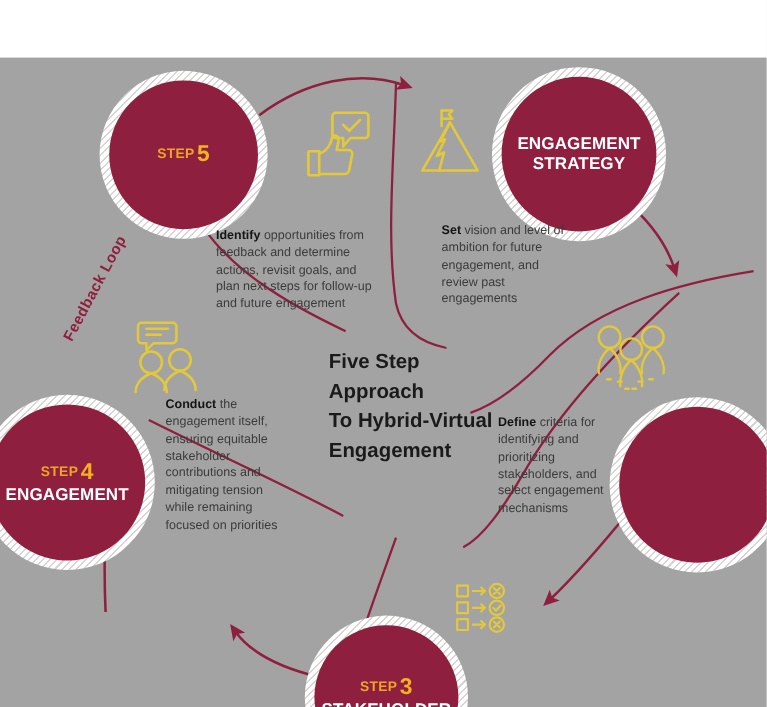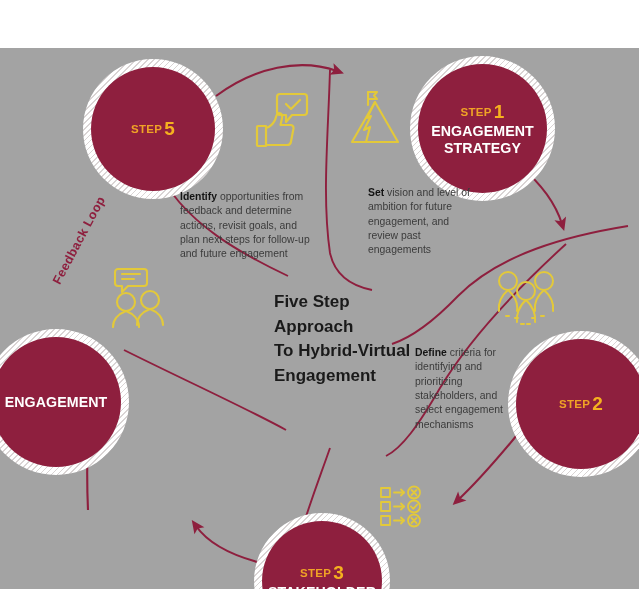--- a/index.html
+++ b/index.html
@@ -164,56 +164,53 @@
           <span>STEP</span><span class="num">5</span>
         </div>
       </div>
     </div>
   </div>
 
   <div class="step-node" style="left:410px; top:8px; width:145px; height:145px;">
     <div class="step-ring" style="left:0; top:0; width:145px; height:145px;"></div>
     <div class="step-disc" style="left:8px; top:8px; width:129px; height:129px;">
       <div class="step-inner">
-        <div class="step-kicker">
-          <span>STEP</span><span class="num">1</span>
-        </div>
         <div class="step-title">ENGAGEMENT
 STRATEGY</div>
       </div>
     </div>
   </div>
 
   <div class="step-node" style="left:508px; top:283px; width:146px; height:146px;">
     <div class="step-ring" style="left:0; top:0; width:146px; height:146px;"></div>
     <div class="step-disc" style="left:8px; top:8px; width:130px; height:130px;">
       <div class="step-inner">
-        <div class="step-kicker">
-          <span>STEP</span><span class="num">2</span>
-        </div>
       </div>
     </div>
   </div>
 
   <div class="step-node" style="left:254px; top:465px; width:136px; height:136px;">
     <div class="step-ring" style="left:0; top:0; width:136px; height:136px;"></div>
     <div class="step-disc" style="left:8px; top:8px; width:120px; height:120px;">
       <div class="step-inner">
         <div class="step-kicker">
           <span>STEP</span><span class="num">3</span>
         </div>
         <div class="step-title">STAKEHOLDER</div>
       </div>
     </div>
   </div>
 
   <div class="step-node" style="left:-17px; top:281px; width:146px; height:146px;">
     <div class="step-ring" style="left:0; top:0; width:146px; height:146px;"></div>
     <div class="step-disc" style="left:8px; top:8px; width:130px; height:130px;">
       <div class="step-inner">
+        <div class="step-kicker">
+          <span>STEP</span><span class="num">4</span>
+        </div>
         <div class="step-title">ENGAGEMENT</div>
       </div>
     </div>
   </div>
 
   <div class="center-text" style="left:274px; top:242px; width:145px;">Five Step Approach
 To Hybrid-Virtual
 Engagement</div>
 
   <div class="feedback-label" style="left:50px; top:232px;">Feedback Loop</div>
@@ -224,20 +221,23 @@
 
   <div class="desc" style="left:368px; top:138px; width:112px;">
     <b>Set</b><span> vision and level of ambition for future engagement, and review past engagements</span>
   </div>
 
   <div class="desc" style="left:415px; top:298px; width:97px;">
     <b>Define</b><span> criteria for identifying and prioritizing stakeholders, and select engagement mechanisms</span>
   </div>
 
 
+  <div class="desc" style="left:138px; top:283px; width:104px;">
+    <b>Conduct</b><span> the engagement itself, ensuring equitable stakeholder contributions and mitigating tension while remaining focused on priorities</span>
+  </div>
 
   <div class="icon-wrap" style="left:250px; top:40px; width:62px; height:62px;">
     <svg viewBox="0 0 62 62" width="62" height="62" xmlns="http://www.w3.org/2000/svg" fill="none" stroke="#e3c93a" stroke-width="2.2" stroke-linecap="round" stroke-linejoin="round">
 
       <path d="M30,6 h24 a3,3 0 0 1 3,3 v15 a3,3 0 0 1 -3,3 h-12 l-6,7 v-7 h-6 a3,3 0 0 1 -3,-3 v-15 a3,3 0 0 1 3,-3 z"></path>
       <polyline points="36,16 41,21 50,12"></polyline>
 
       <path d="M8,38 h8 v20 h-8 a1,1 0 0 1 -1,-1 v-18 a1,1 0 0 1 1,-1 z"></path>
       <path d="M16,40 c4,-1 7,-4 9,-8 c1.5,-3 1,-7 4,-7 c2.5,0 3.5,2 3,5 l-1.5,7 h10 a3,3 0 0 1 3,3.5 l-2.5,13 a4,4 0 0 1 -4,3.5 h-21"></path>
     </svg>

